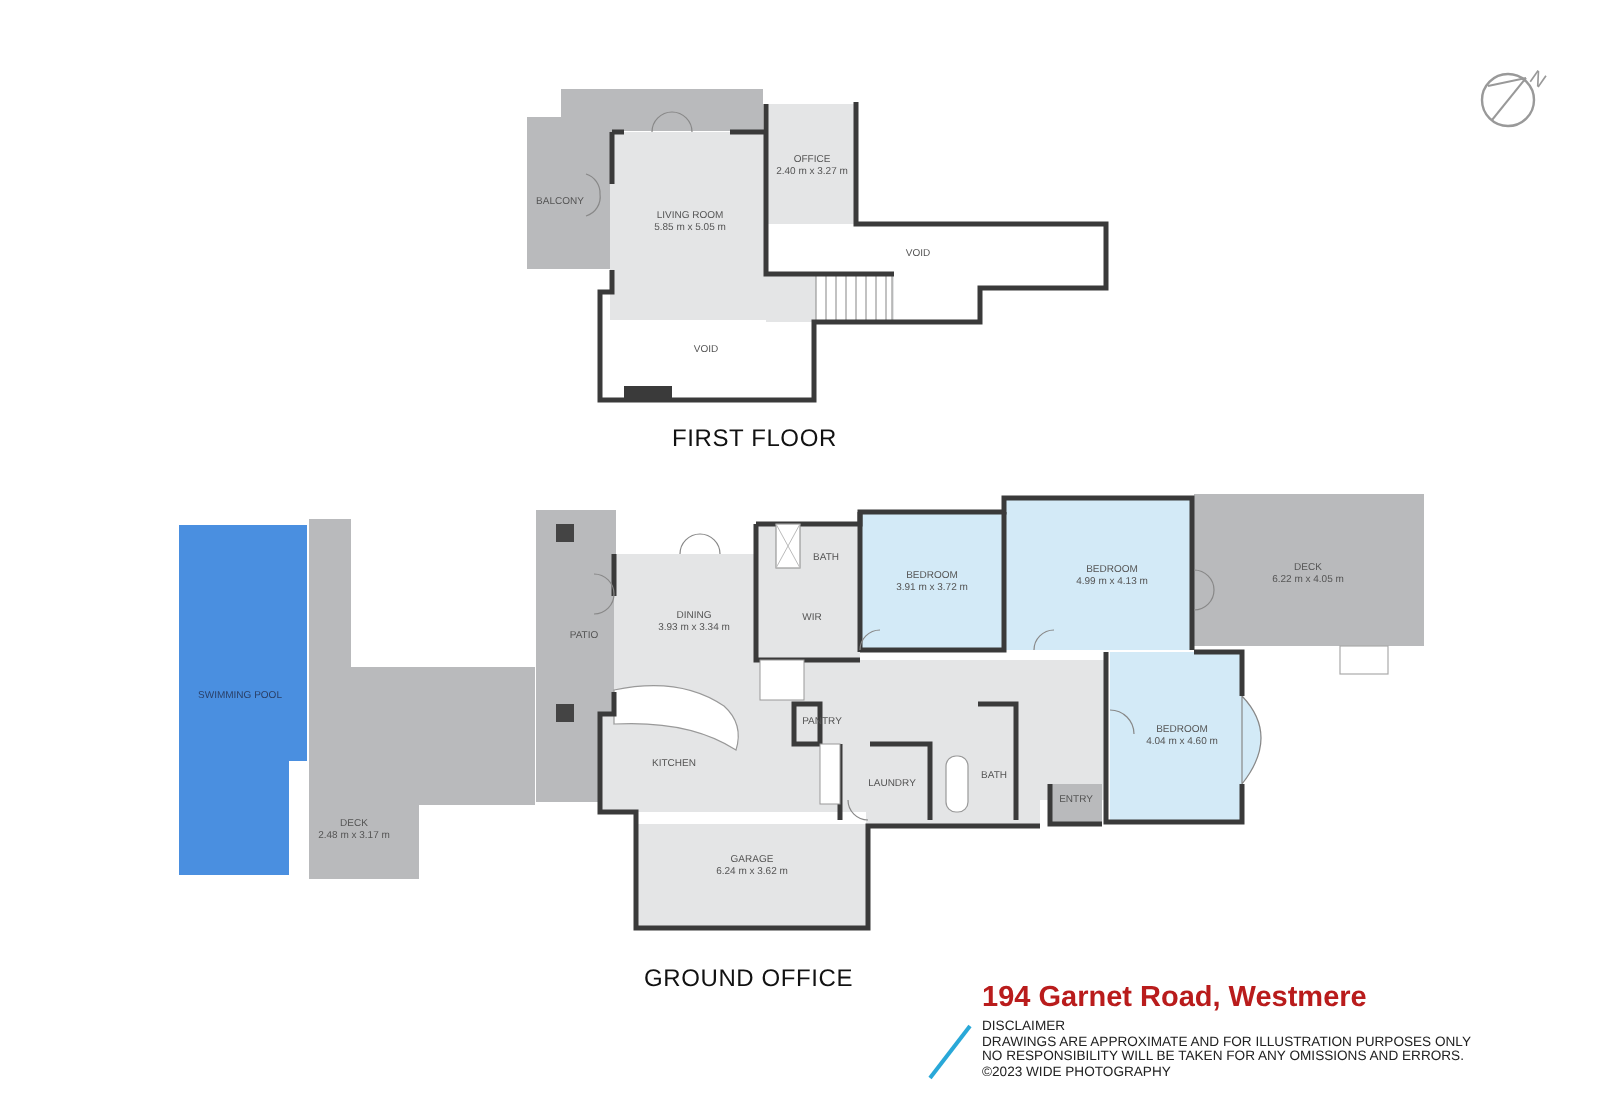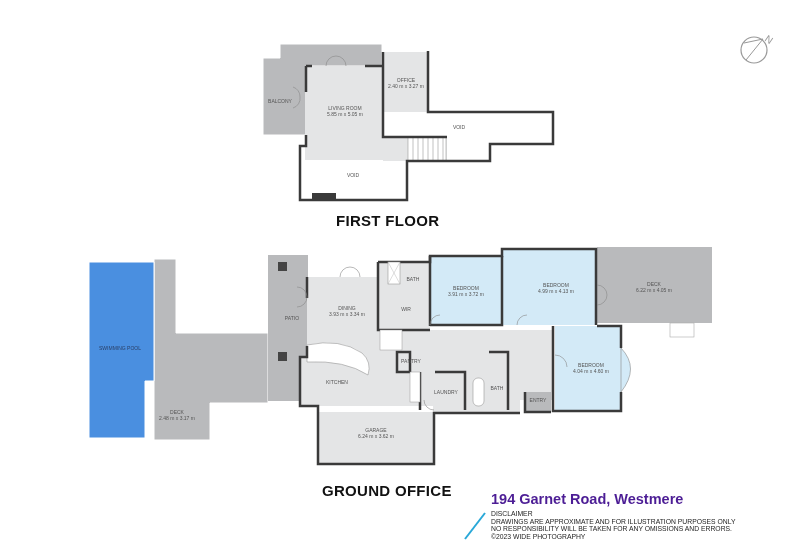--- a/index.html
+++ b/index.html
@@ -3,24 +3,24 @@
 <meta charset="utf-8">
 <style>
   html, body { margin: 0; padding: 0; background: #ffffff; }
   body { width: 800px; height: 560px; position: relative; overflow: hidden;
          font-family: "Liberation Sans", sans-serif; }
   #plan { position: absolute; left: 0; top: 0; width: 800px; height: 560px; }
   .room-label { position: absolute; text-align: center; color: #555; font-size: 5px;
                 line-height: 6px; text-transform: uppercase; white-space: nowrap;
                 transform: translate(-50%, -50%); }
   .room-label .dims { text-transform: none; display: block; }
-  .floor-title { position: absolute; font-weight: bold; font-size: 15px; letter-spacing: 0.3px;
+  .floor-title { position: absolute; font-weight: normal; font-size: 12px; letter-spacing: 0.3px;
                  color: #111; white-space: nowrap; }
   .address { position: absolute; left: 491px; top: 491px; font-weight: bold; font-size: 14.5px;
-             color: #4c1d95; white-space: nowrap; }
+             color: #b91c1c; white-space: nowrap; }
   .disclaimer { position: absolute; left: 491px; top: 510px; font-size: 6.8px; line-height: 7.6px;
                 color: #222; white-space: nowrap; }
   .slash { position: absolute; left: 463px; top: 512px; width: 24px; height: 28px; }
   .compass { position: absolute; left: 738px; top: 30px; width: 38px; height: 36px; }
 </style>
 </head>
 <body>
 
 <svg id="plan" viewBox="0 0 800 560" xmlns="http://www.w3.org/2000/svg">
 

